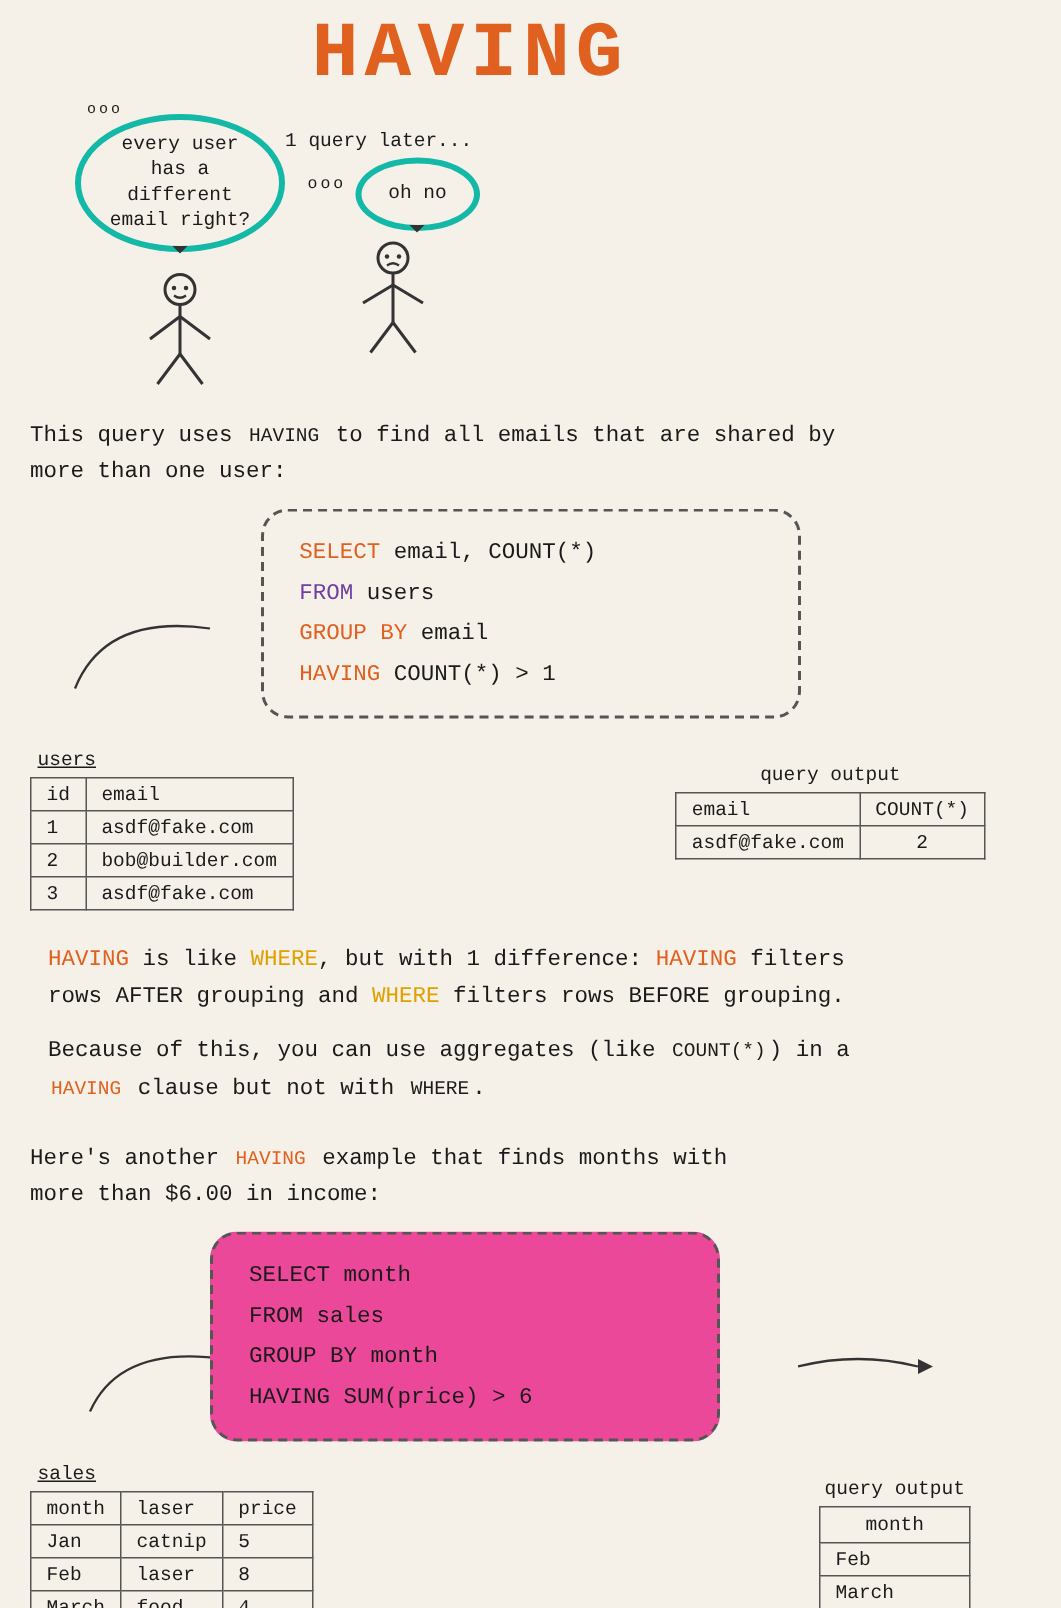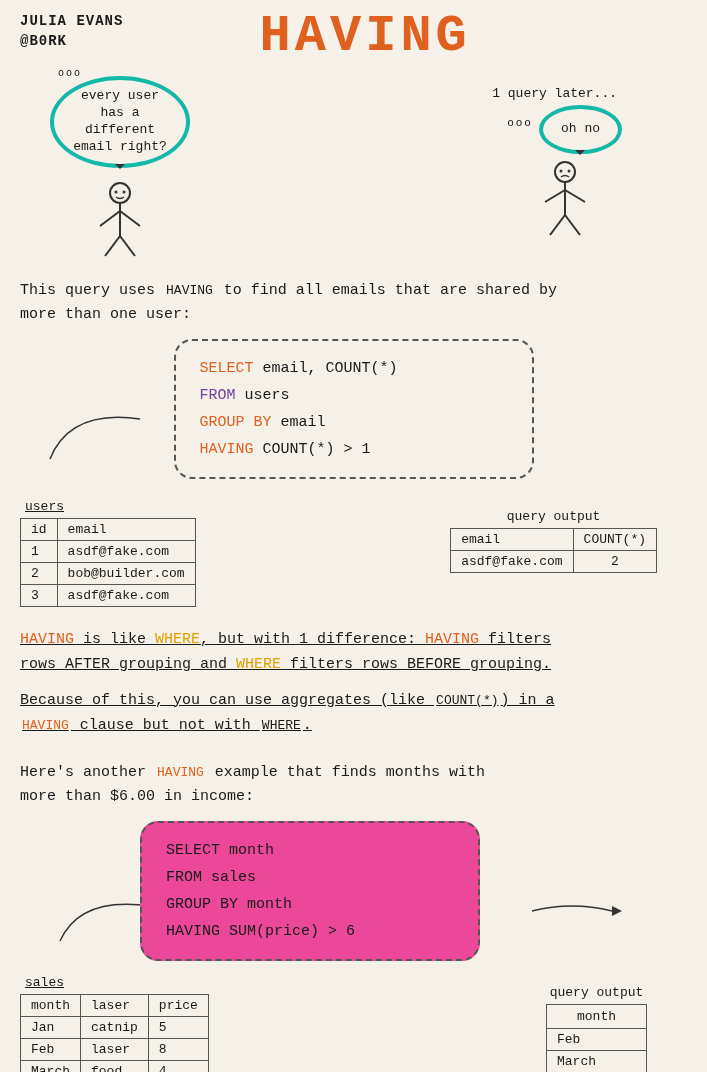--- a/index.html
+++ b/index.html
@@ -37,21 +37,20 @@
       color: #e06020;
       font-family: 'Courier New', monospace;
       letter-spacing: 4px;
       text-align: center;
       flex: 1;
       margin-top: -5px;
     }
 
     .illustration-row {
       display: flex;
-      justify-content: space-between;
       align-items: flex-start;
       margin: 10px 0 18px 30px;
       padding-right: 50px;
     }
 
     .stick-figure {
       display: flex;
       flex-direction: column;
       align-items: center;
       position: relative;
@@ -172,25 +171,24 @@
     }
 
     .output-label {
       font-family: 'Courier New', monospace;
       font-size: 13px;
       text-align: right;
       margin-bottom: 4px;
     }
 
     .explanation-section {
-      margin: 10px 0 14px 0;
+      margin: 10px 0 14px 12px;
       font-size: 15px;
       line-height: 1.7;
       font-family: 'Courier New', monospace;
-      text-decoration: underline;
     }
 
     .orange { color: #e06020; }
     .yellow { color: #e0a000; }
 
     .page-number {
       position: absolute;
       bottom: 18px;
       right: 28px;
       font-family: 'Courier New', monospace;
@@ -215,24 +213,20 @@
       font-size: 15px;
       line-height: 1.8;
       position: relative;
       margin-left: 120px;
     }
   </style>
 </head>
 <body>
 
 <div class="header-area">
-  <div class="author">
-    <div>Julia Evans</div>
-    <div>@b0rk</div>
-  </div>
   <div class="title">HAVING</div>
   <div style="width:80px;"></div>
 </div>
 
 <div class="illustration-row">
 
   <div class="stick-figure">
     <div style="position:relative; margin-bottom:8px;">
       <div class="thought-dots">ooo</div>
       <div class="speech-bubble">

